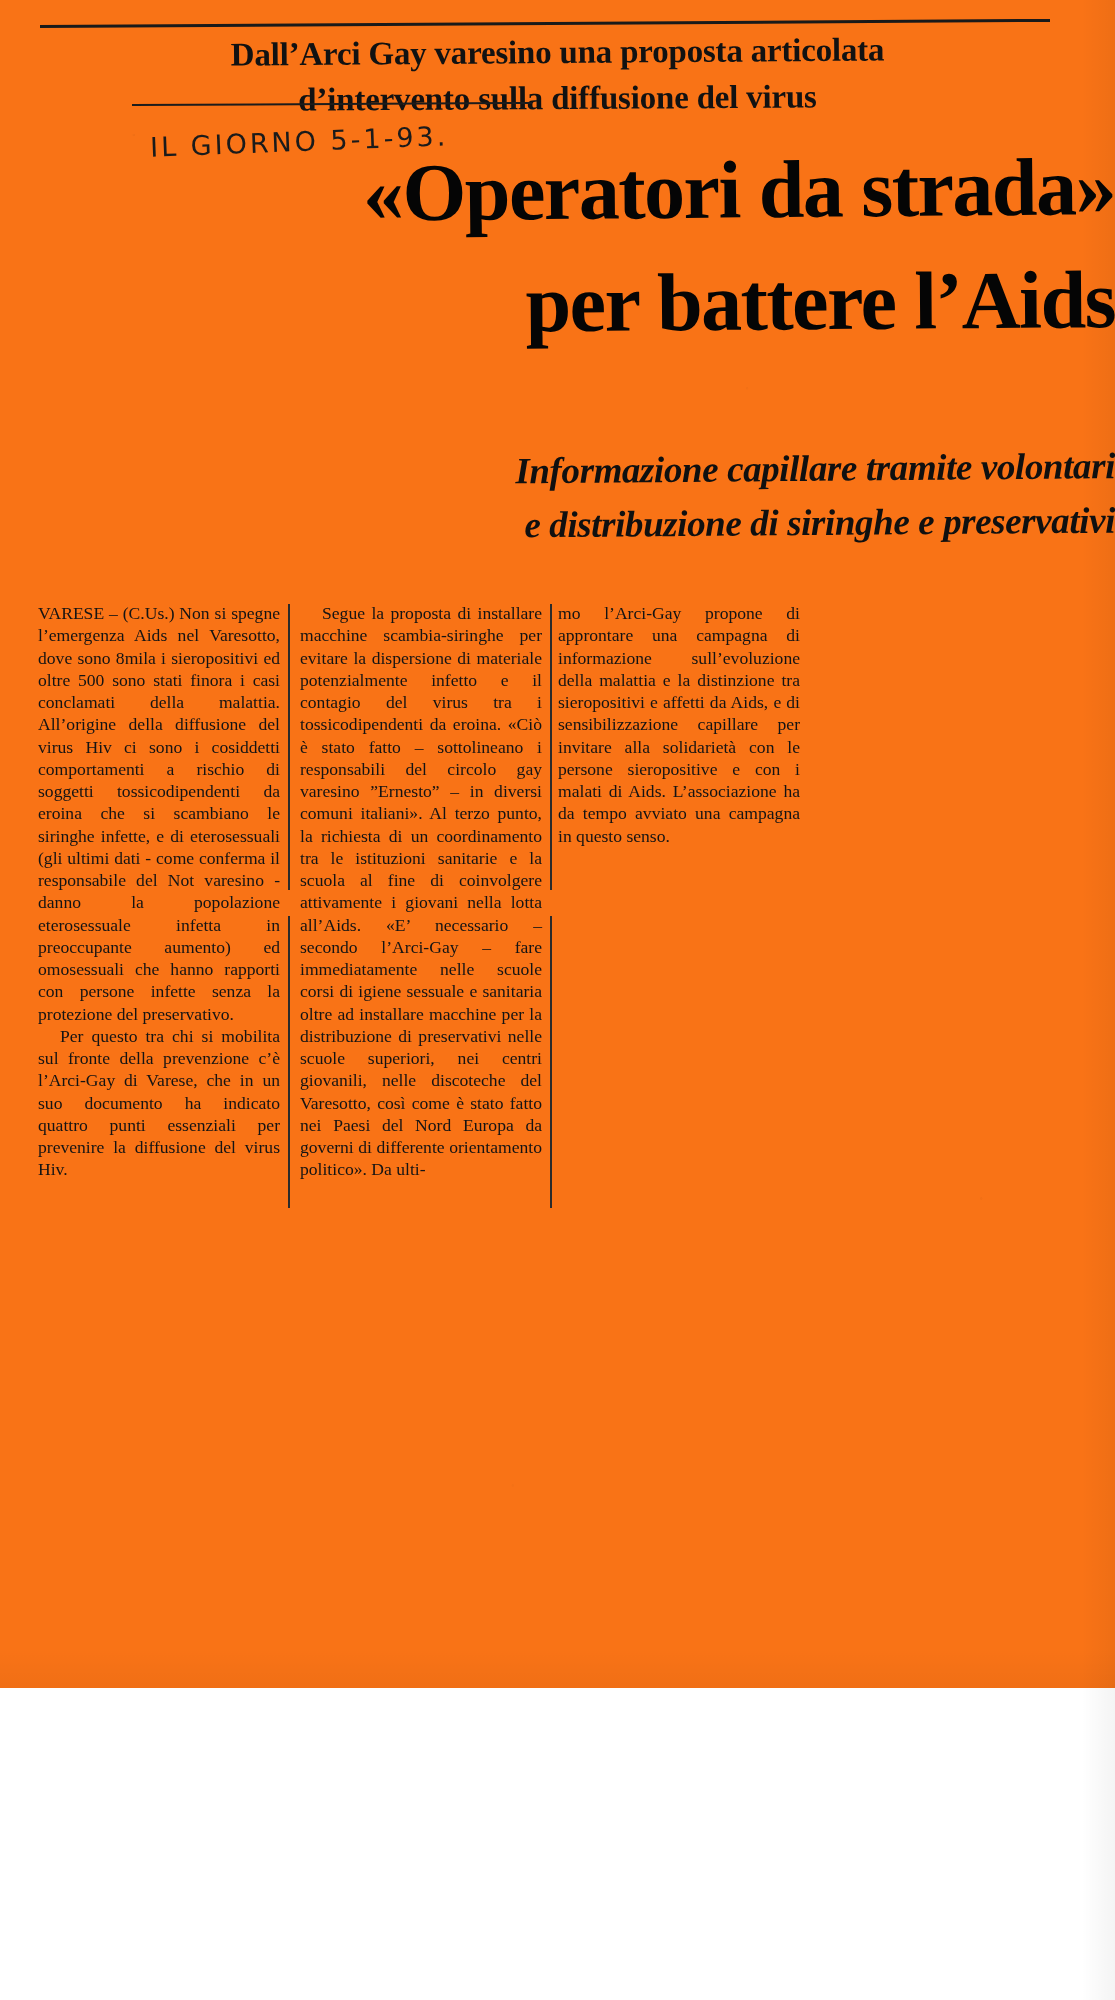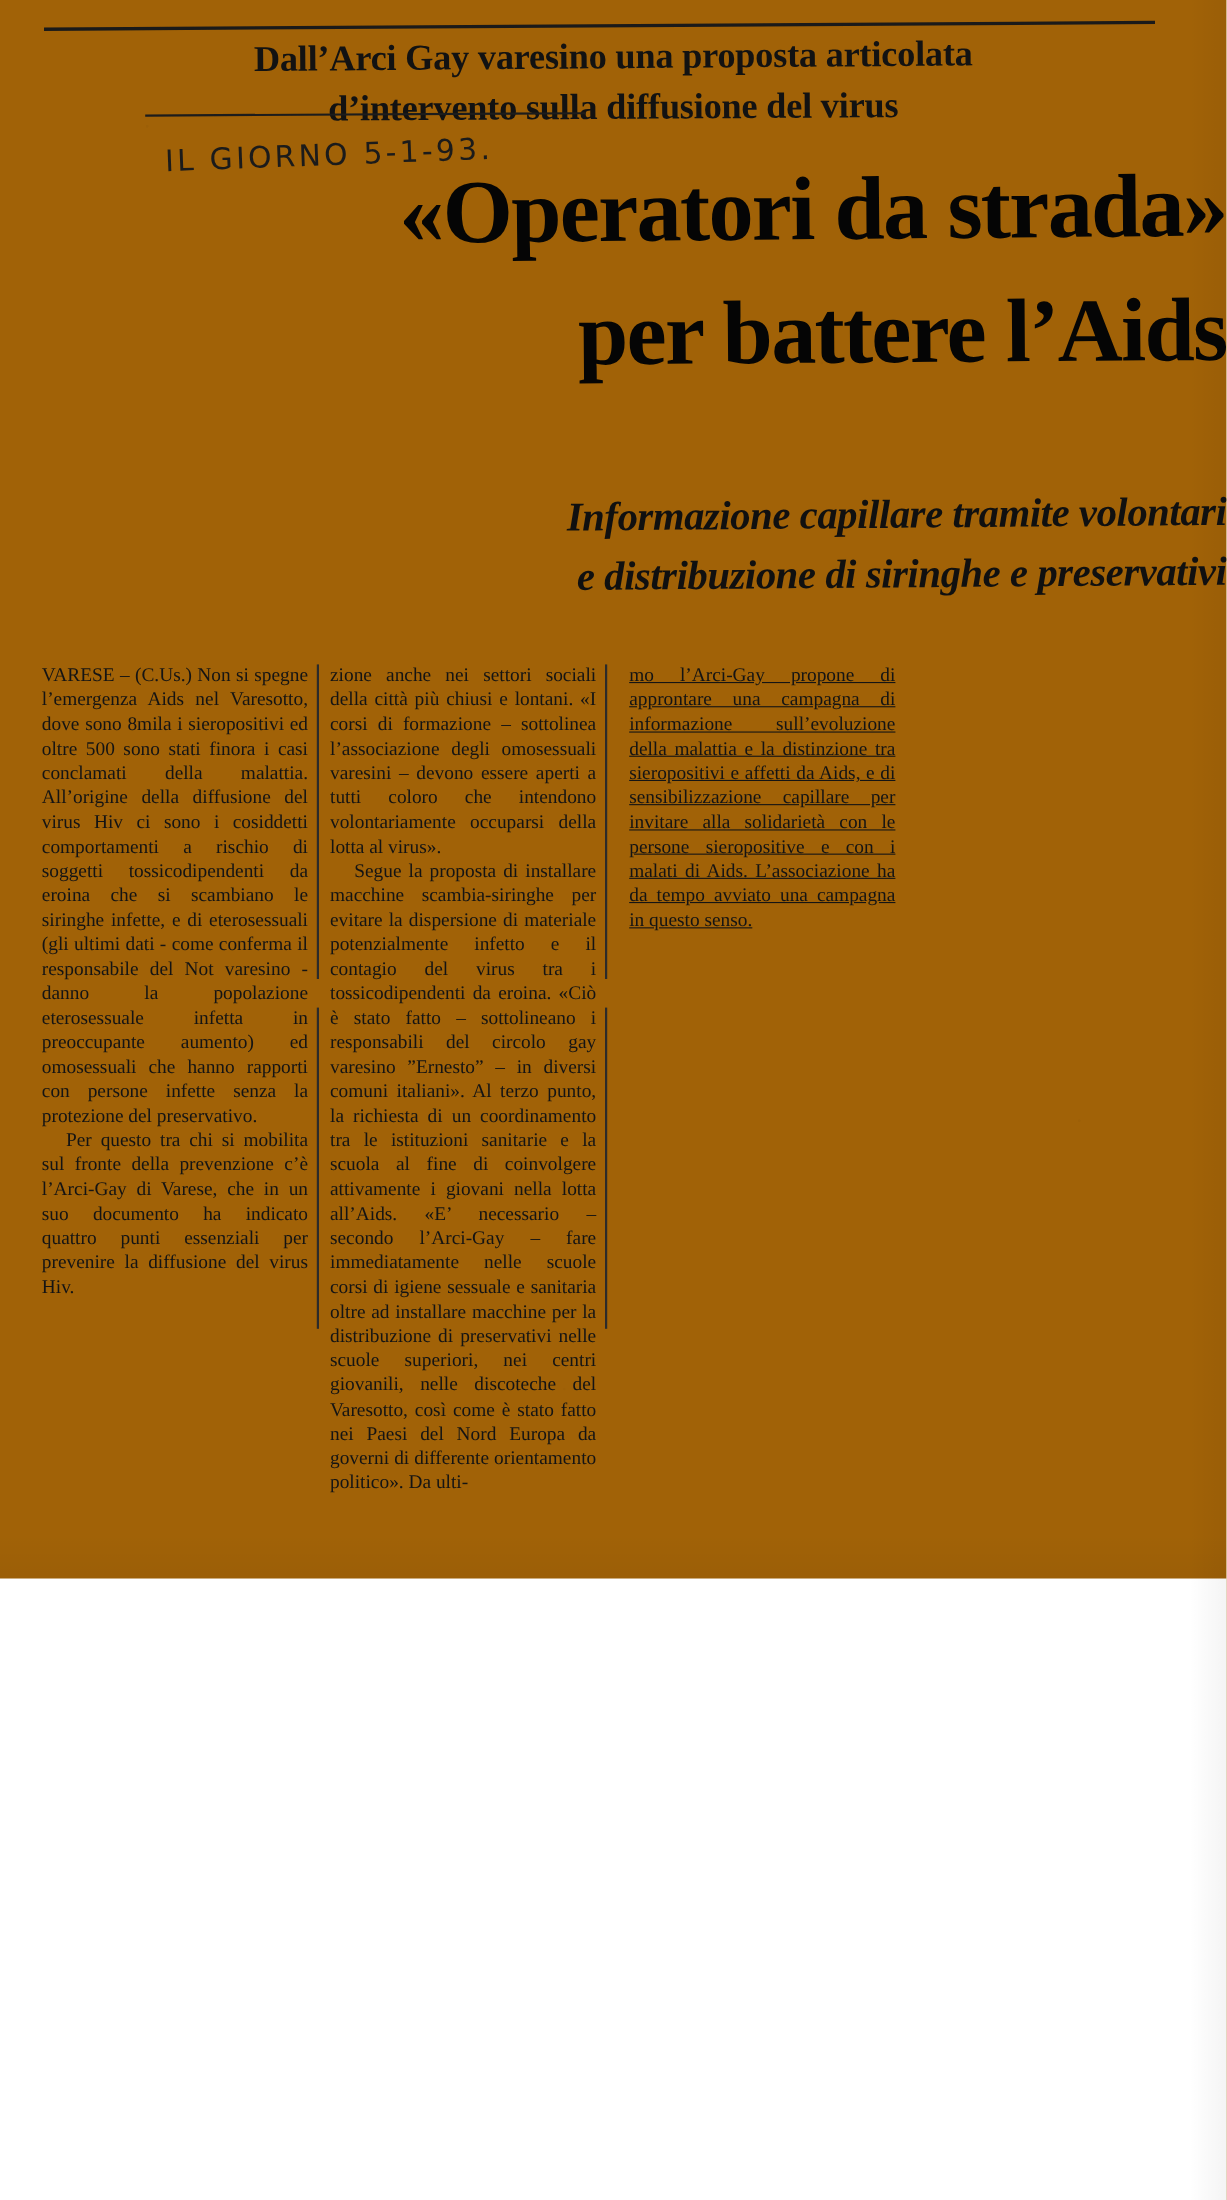--- a/index.html
+++ b/index.html
@@ -15,22 +15,22 @@
     font-family: "Liberation Serif", "DejaVu Serif", serif;
     color: #111111;
     overflow: hidden;
   }
 
   
   .clipping {
     position: absolute;
     left: 0; top: 0;
     width: 1115px;
-    height: 1435px;
-    background: #a16207;
+    height: 1688px;
+    background: #f97316;
   }
 
   
   .paper-grain {
     position: absolute;
     inset: 0;
     background:
       radial-gradient(circle at 12% 8%, rgba(0,0,0,0.030) 0 1px, transparent 1.6px),
       radial-gradient(circle at 67% 23%, rgba(0,0,0,0.025) 0 1px, transparent 1.6px),
       radial-gradient(circle at 31% 57%, rgba(0,0,0,0.022) 0 1px, transparent 1.6px),
@@ -163,21 +163,21 @@
   }
   .col p {
     margin: 0;
     text-indent: 22px;
     hyphens: manual;
   }
   .col p.no-indent { text-indent: 0; }
 
   .col-1 { left: 0px; }
   .col-2 { left: 262px; }
-  .col-3 { left: 534px; text-decoration: underline; }
+  .col-3 { left: 520px; }
 
   
   .col-rule {
     position: absolute;
     width: 2px;
     background: #2b2b2b;
   }
   .rule-a { left: 250px; top: 2px;   height: 286px; }
   .rule-b { left: 250px; top: 314px; height: 292px; }
   .rule-c { left: 512px; top: 2px;   height: 286px; }
@@ -231,21 +231,20 @@
     <div class="col-rule rule-b"></div>
     <div class="col-rule rule-c"></div>
     <div class="col-rule rule-d"></div>
 
     <div class="col col-1">
       <p class="no-indent">VARESE – (C.Us.) Non si spegne l’emergenza Aids nel Varesotto, dove sono 8mila i sieropositivi ed oltre 500 sono stati finora i casi conclamati della malattia. All’origine della diffusione del virus Hiv ci sono i cosiddetti comportamenti a rischio di soggetti tossicodipendenti da eroina che si scambiano le siringhe infette, e di eterosessuali (gli ultimi dati - come conferma il responsabile del Not varesino - danno la popolazione eterosessuale infetta in preoccupante aumento) ed omosessuali che hanno rapporti con persone infette senza la protezione del preservativo.</p>
       <p>Per questo tra chi si mobilita sul fronte della prevenzione c’è l’Arci-Gay di Varese, che in un suo documento ha indicato quattro punti essenziali per prevenire la diffusione del virus Hiv.</p>
     </div>
 
     <div class="col col-2">
-      <p class="no-indent">zione anche nei settori sociali della città più chiusi e lontani. «I corsi di formazione – sottolinea l’associazione degli omosessuali varesini – devono essere aperti a tutti coloro che intendono volontariamente occuparsi della lotta al virus».</p>
       <p>Segue la proposta di installare macchine scambia-siringhe per evitare la dispersione di materiale potenzialmente infetto e il contagio del virus tra i tossicodipendenti da eroina. «Ciò è stato fatto – sottolineano i responsabili del circolo gay varesino ”Ernesto” – in diversi comuni italiani». Al terzo punto, la richiesta di un coordinamento tra le istituzioni sanitarie e la scuola al fine di coinvolgere attivamente i giovani nella lotta all’Aids. «E’ necessario – secondo l’Arci-Gay – fare immediatamente nelle scuole corsi di igiene sessuale e sanitaria oltre ad installare macchine per la distribuzione di preservativi nelle scuole superiori, nei centri giovanili, nelle discoteche del Varesotto, così come è stato fatto nei Paesi del Nord Europa da governi di differente orientamento politico». Da ulti-</p>
     </div>
 
     <div class="col col-3">
       <p class="no-indent">mo l’Arci-Gay propone di approntare una campagna di informazione sull’evoluzione della malattia e la distinzione tra sieropositivi e affetti da Aids, e di sensibilizzazione capillare per invitare alla solidarietà con le persone sieropositive e con i malati di Aids. L’associazione ha da tempo avviato una campagna in questo senso.</p>
     </div>
 
   </div>
 
   <div class="edge-shadow-right"></div>

